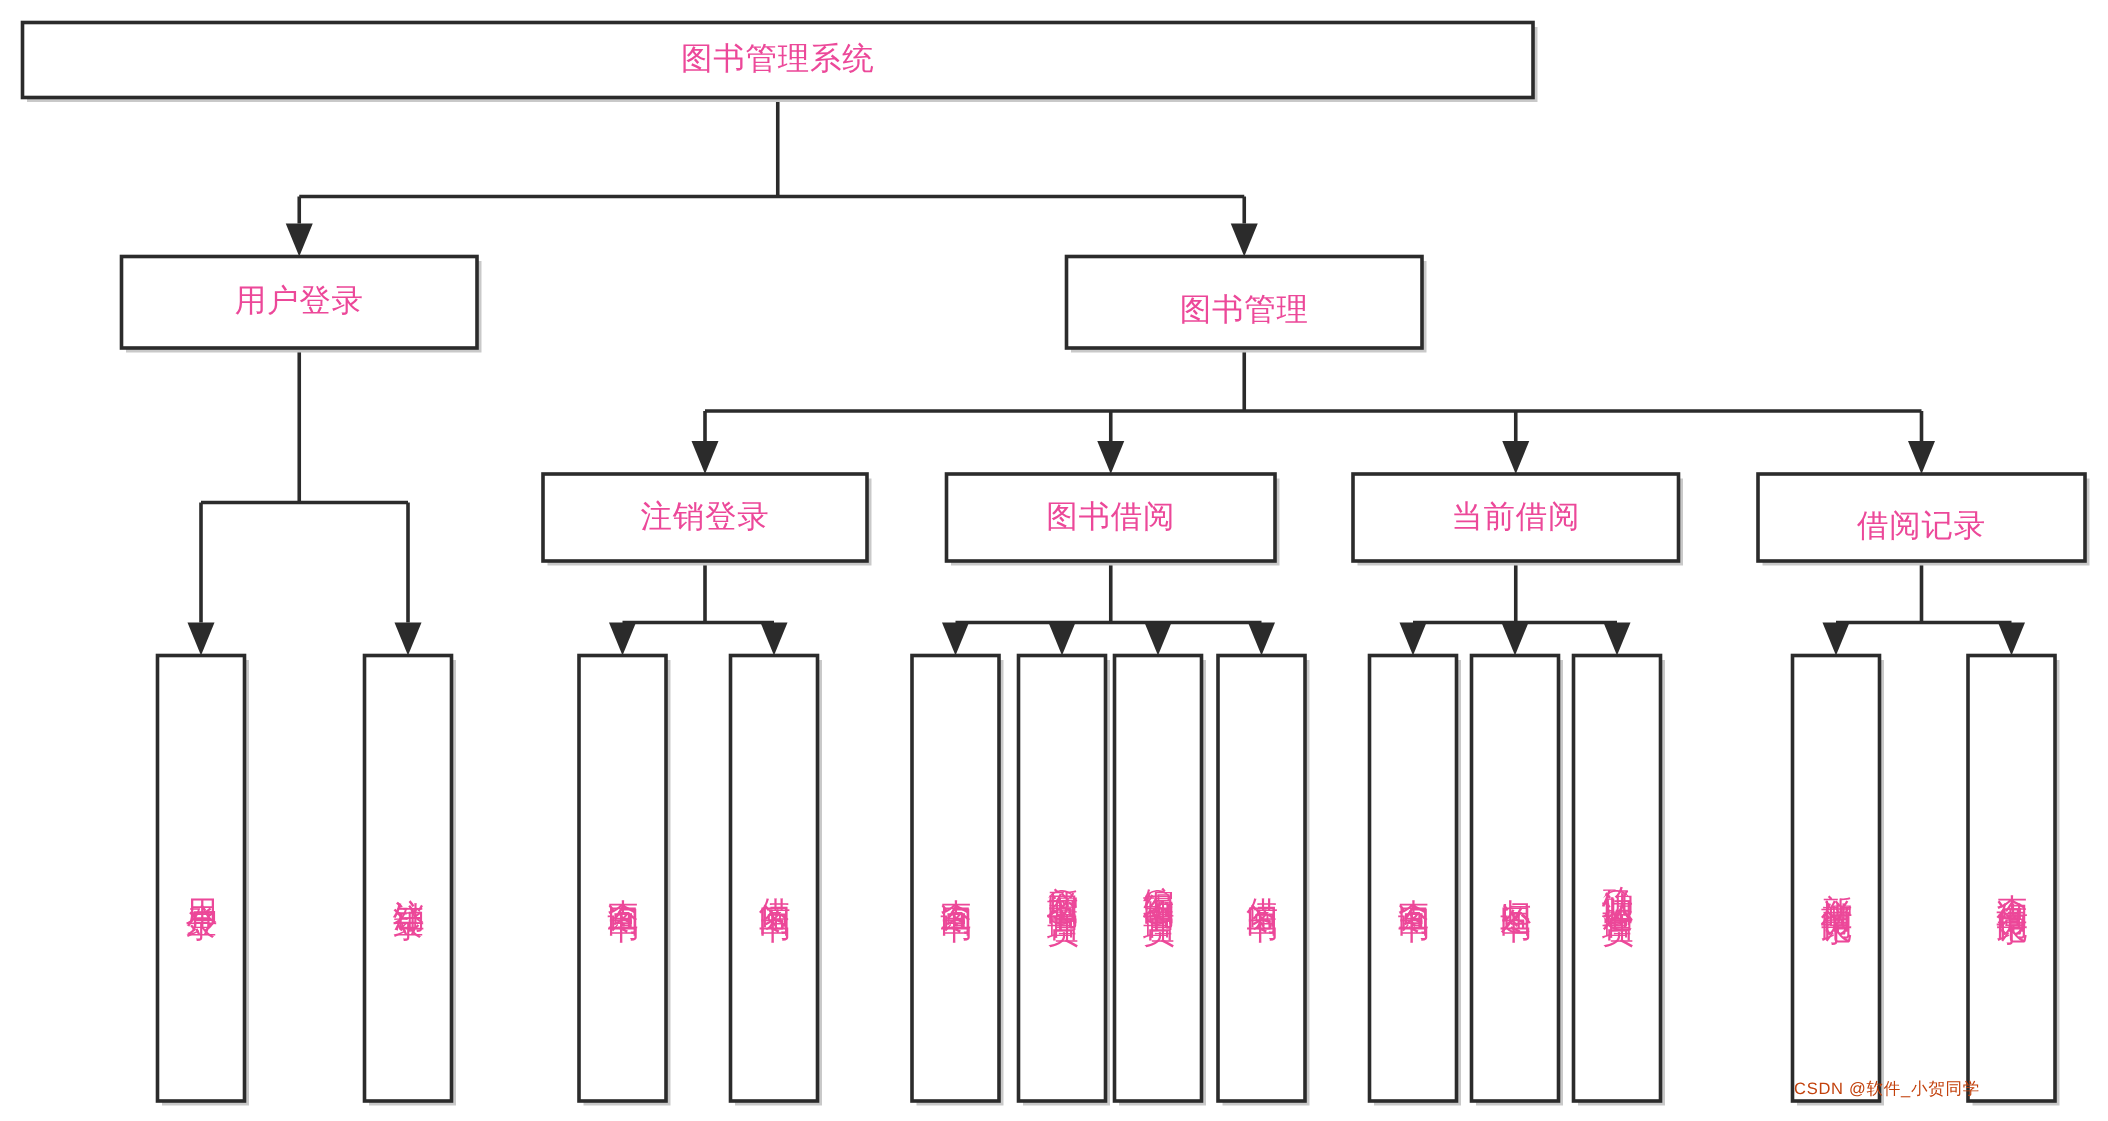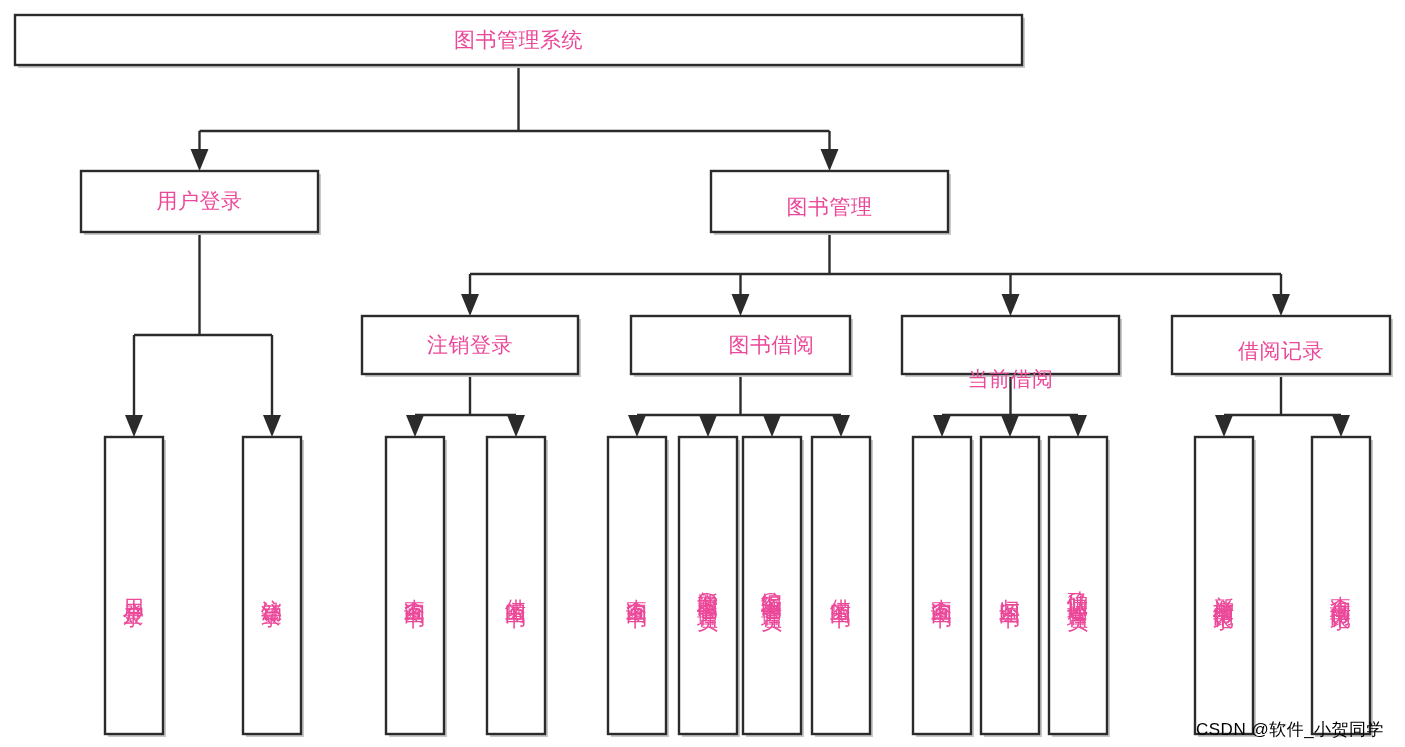--- a/index.html
+++ b/index.html
@@ -63,22 +63,22 @@
     writing-mode: vertical-rl;
     text-orientation: upright;
     font-size: 21px;
     letter-spacing: 3px;
     line-height: 1.1;
     white-space: nowrap;
     padding-top: 4px;
   }
   .watermark {
     position: absolute;
-    color: #000000;
-    font-size: 17px;
+    color: #c2410c;
+    font-size: 11px;
     font-family: "Liberation Sans", "DejaVu Sans", sans-serif;
     white-space: nowrap;
     letter-spacing: 0.5px;
   }
 </style>
 </head>
 <body>
 
 <div id="diagram-root">
 
@@ -179,22 +179,22 @@
         <rect x="1315" y="440" width="58" height="297" class="node-shadow"></rect>
         <rect x="1312" y="437" width="58" height="297" class="node-box"></rect>
       </g>
   </svg>
 
   <div id="labels-layer">
       <div class="node-label horizontal" style="left: 15px; top: 15px; width: 1007px; height: 50px;">图书管理系统</div>
       <div class="node-label horizontal" style="left: 81px; top: 171px; width: 237px; height: 61px;">用户登录</div>
       <div class="node-label horizontal" style="left: 711px; top: 171px; width: 237px; height: 72px;">图书管理</div>
       <div class="node-label horizontal" style="left: 362px; top: 316px; width: 216px; height: 58px;">注销登录</div>
-      <div class="node-label horizontal" style="left: 631px; top: 316px; width: 219px; height: 58px; margin-left: 31px;">图书借阅</div>
-      <div class="node-label horizontal" style="left: 902px; top: 316px; width: 217px; height: 58px; margin-top: 34px;">当前借阅</div>
+      <div class="node-label horizontal" style="left: 631px; top: 316px; width: 219px; height: 58px;">图书借阅</div>
+      <div class="node-label horizontal" style="left: 902px; top: 316px; width: 217px; height: 58px;">当前借阅</div>
       <div class="node-label horizontal" style="left: 1172px; top: 316px; width: 218px; height: 70px;">借阅记录</div>
       <div class="node-label vertical" style="left: 105px; top: 437px; width: 58px; height: 297px;">用户登录</div>
       <div class="node-label vertical" style="left: 243px; top: 437px; width: 58px; height: 297px;">注销登录</div>
       <div class="node-label vertical" style="left: 386px; top: 437px; width: 58px; height: 297px;">查询图书</div>
       <div class="node-label vertical" style="left: 487px; top: 437px; width: 58px; height: 297px;">借阅图书</div>
       <div class="node-label vertical" style="left: 608px; top: 437px; width: 58px; height: 297px;">查询图书</div>
       <div class="node-label vertical" style="left: 679px; top: 437px; width: 58px; height: 297px;">新增图书（管理员）</div>
       <div class="node-label vertical" style="left: 743px; top: 437px; width: 58px; height: 297px;">编辑图书（管理员）</div>
       <div class="node-label vertical" style="left: 812px; top: 437px; width: 58px; height: 297px;">借阅图书</div>
       <div class="node-label vertical" style="left: 913px; top: 437px; width: 58px; height: 297px;">查询图书</div>

